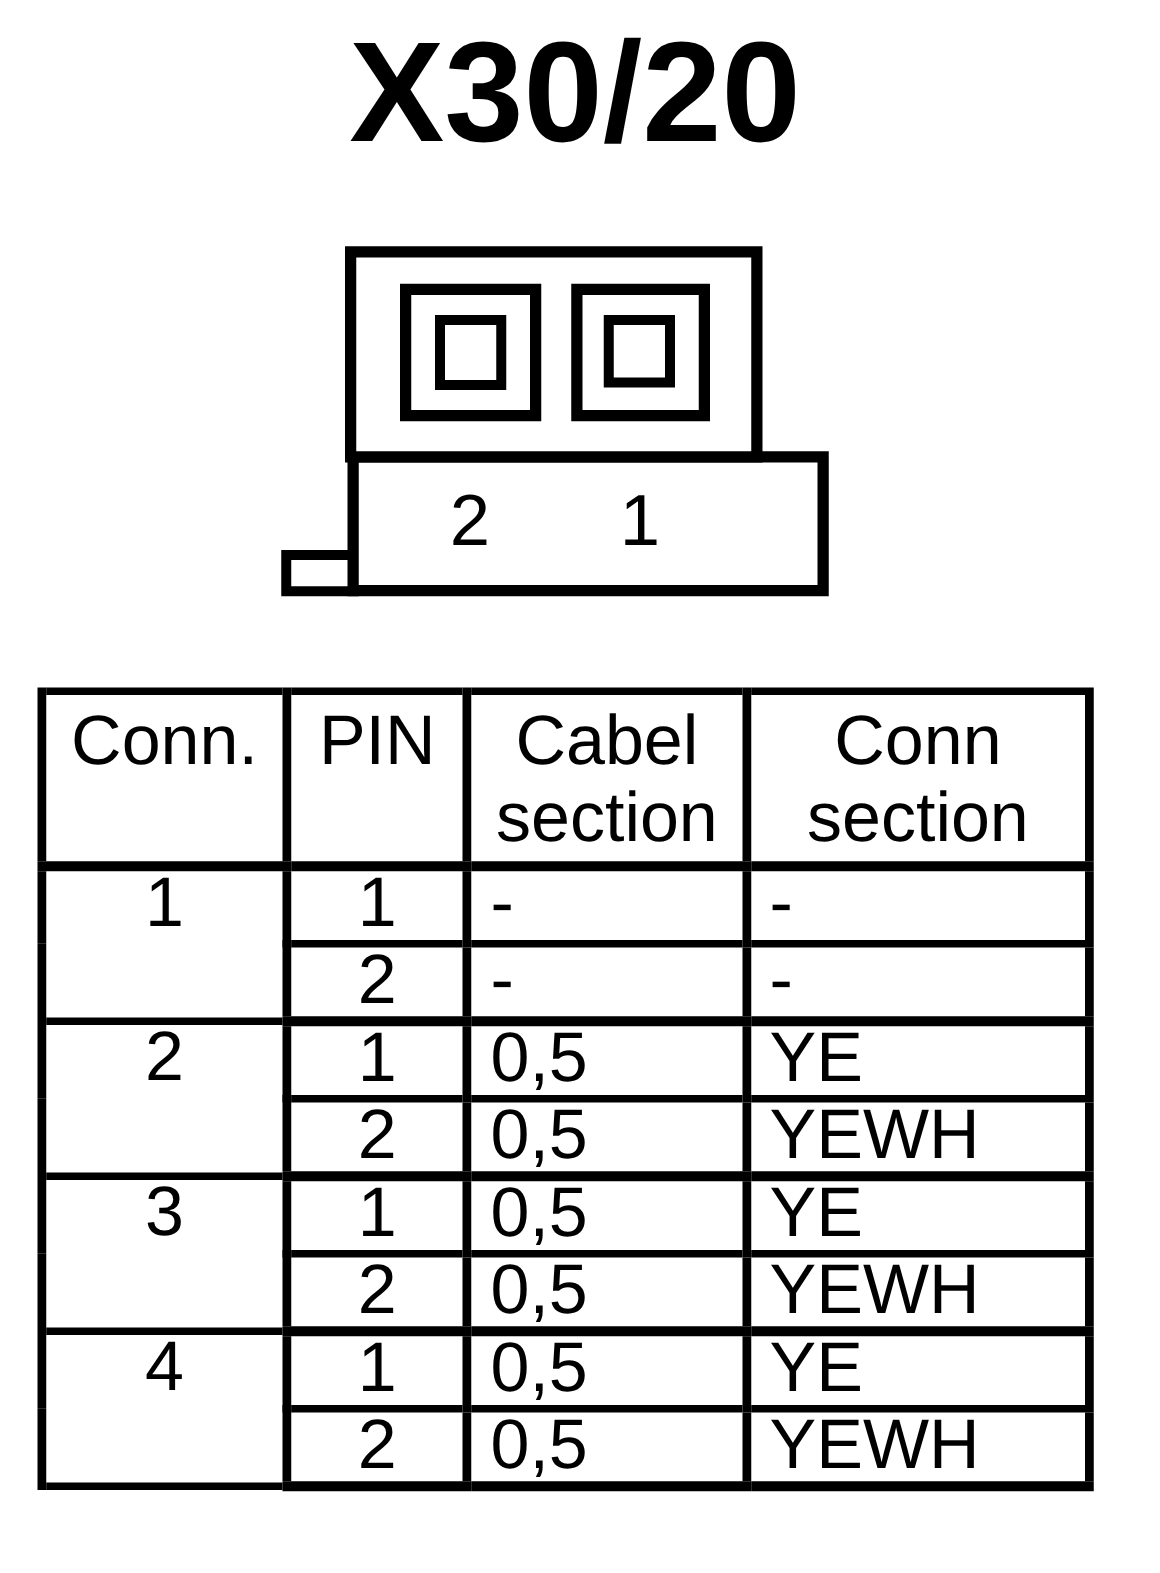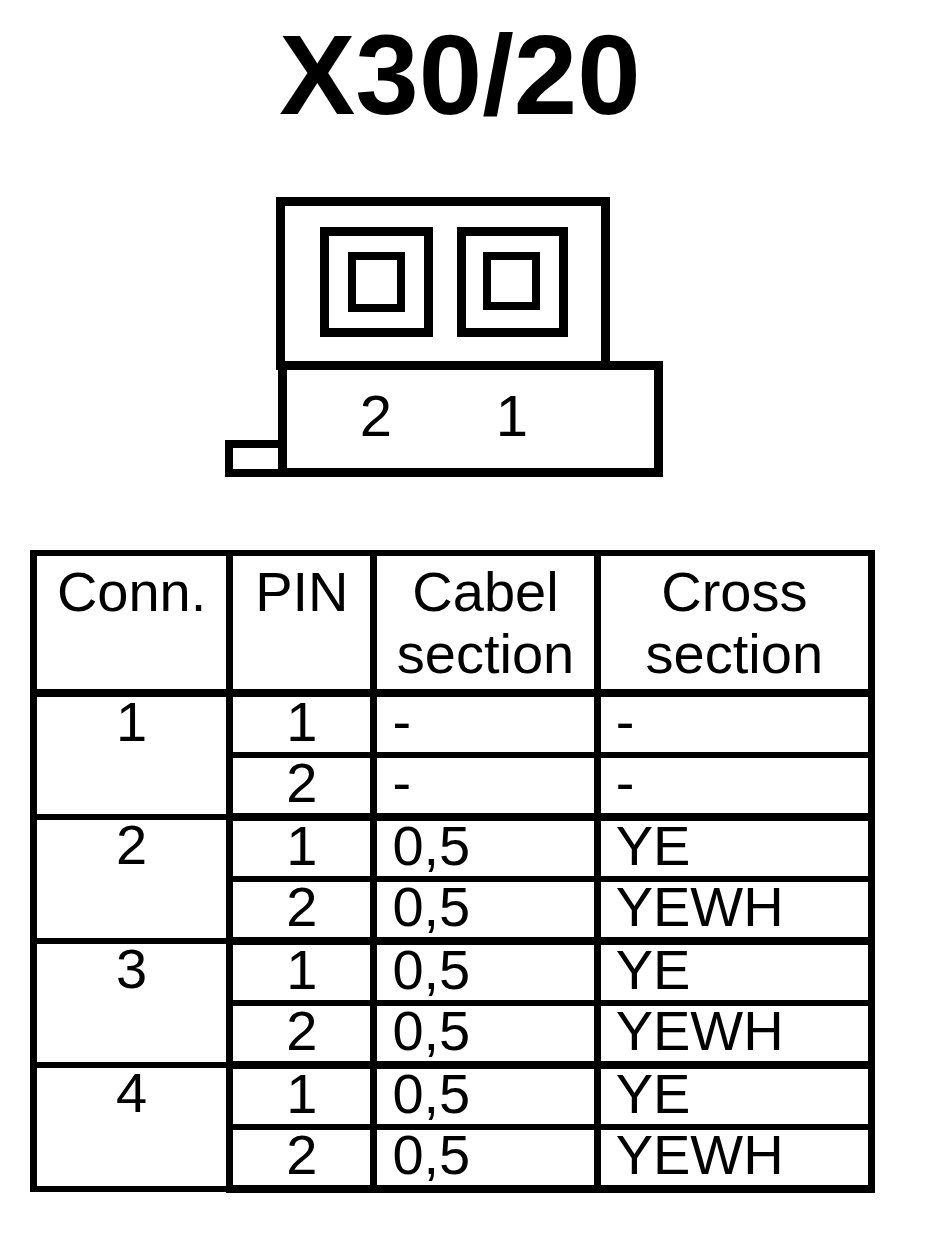--- a/index.html
+++ b/index.html
@@ -113,21 +113,21 @@
         </th>
         <th>
           <span>PIN</span>
           <span></span>
         </th>
         <th>
           <span>Cabel</span>
           <span>section</span>
         </th>
         <th>
-          <span>Cross</span>
+          <span>Conn</span>
           <span>section</span>
         </th>
       </tr>
     </thead>
     <tbody>
 
       <tr>
         <td class="conn-cell" rowspan="2">1</td>
         <td class="pin-cell">1</td>
         <td class="val-cell">-</td>

